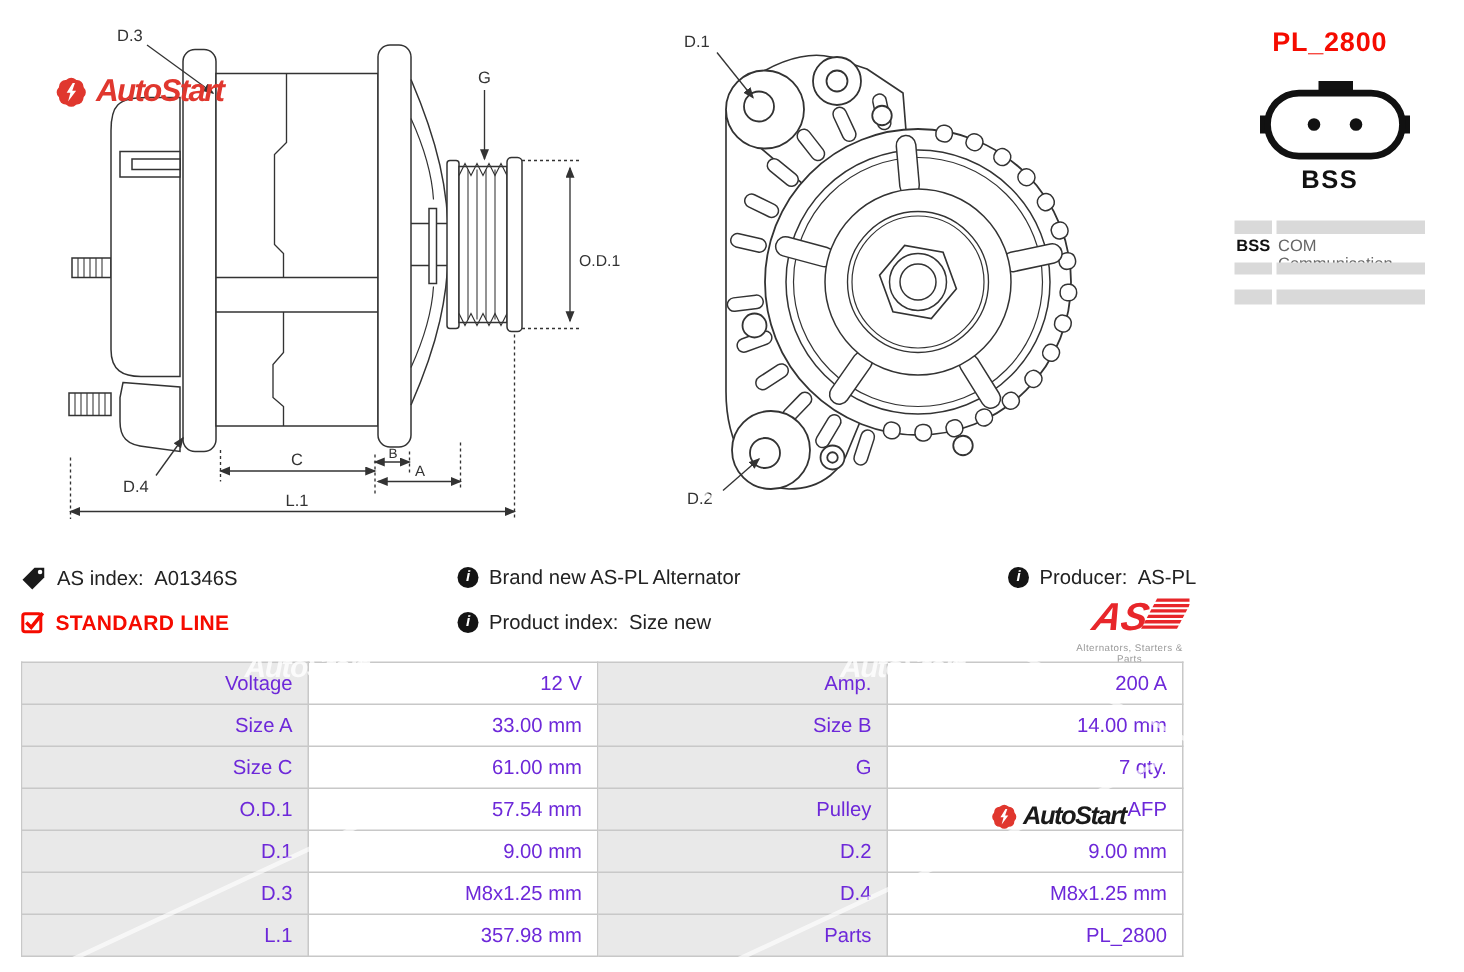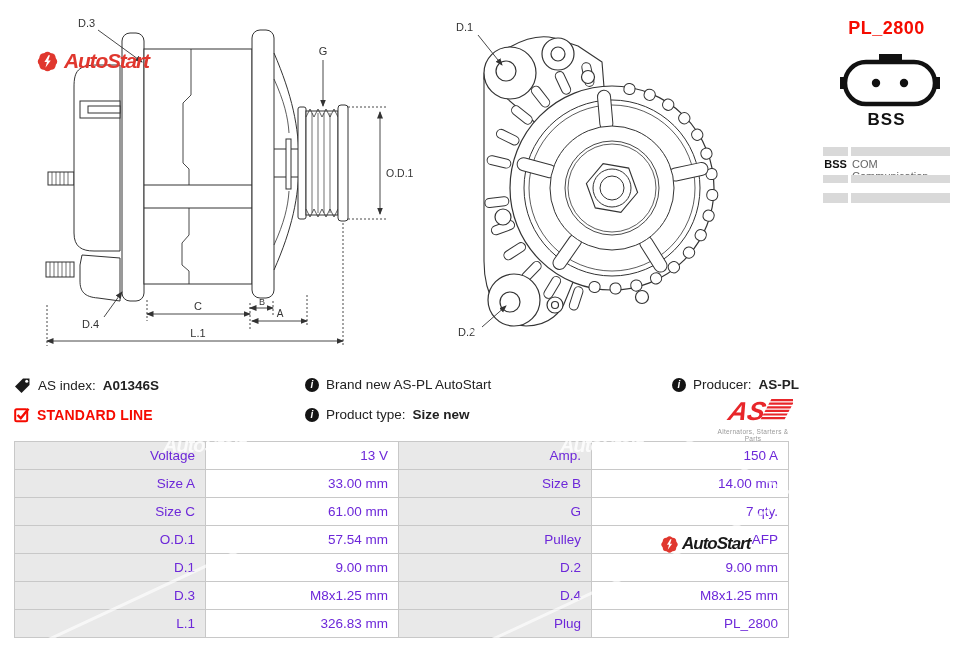--- a/index.html
+++ b/index.html
@@ -10,21 +10,21 @@
   .brandmain{display:flex;align-items:center;gap:5px;}
   .brandtext{font-style:italic;font-weight:bold;font-size:21px;letter-spacing:-1.2px;color:#e0372e;}
   
   .plugcode{width:127px;text-align:center;font-weight:bold;font-size:18px;color:#f50b00;letter-spacing:0.5px;}
   .plugname{width:127px;text-align:center;font-weight:bold;font-size:17px;color:#111;letter-spacing:1px;}
   .legend-gray{position:absolute;background:#d9d9d9;}
   .legend-pin{position:absolute;font-size:11px;font-weight:bold;color:#111;text-align:center;}
   .legend-desc{position:absolute;font-size:11px;color:#666;}
   
   .meta-item{position:absolute;display:flex;align-items:center;gap:7px;font-size:13.5px;color:#222;white-space:nowrap;}
-  .meta-item b{font-weight:bold;}
+  .meta-item b{font-weight:normal;}
   .info-badge{width:14px;height:14px;border-radius:50%;background:#141414;color:#fff;font-size:10px;
               font-weight:bold;font-style:italic;display:flex;align-items:center;justify-content:center;flex:0 0 14px;}
   .stdline{color:#f50b00;font-weight:bold;font-size:14px;letter-spacing:0.2px;text-align:right;}
   .aspl-caption{font-size:6.5px;color:#999;text-align:center;letter-spacing:0.3px;}
   
   .spec{border-collapse:collapse;table-layout:fixed;width:774px;}
   .spec td{border:1px solid #c8c8c8;height:27px;padding:0 10px 0 0;text-align:right;
            font-size:13.5px;color:#6d28d9;background:#fff;overflow:hidden;}
   .spec td.lab{background:#e9e9e9;}
   
@@ -231,40 +231,40 @@
     <svg width="17" height="17" viewBox="0 0 17 17">
       <path d="M1,9.5 L9,1.5 h6.5 v6.5 L7.5,16 Z" fill="#1a1a1a"></path>
       <circle cx="12.7" cy="4.3" r="1.5" fill="#fff"></circle>
     </svg>
     <span>AS index:</span>
     <b>A01346S</b>
   </div>
 
   <div class="meta-item" style="left:305px;top:377px;">
     <span class="info-badge">i</span>
-    <span>Brand new AS-PL AutoStart</span>
+    <span>Brand new AS-PL Alternator</span>
   </div>
 
   <div class="meta-item" style="left:672px;top:377px;">
     <span class="info-badge">i</span>
     <span>Producer:</span>
     <b>AS-PL</b>
   </div>
 
   <div class="meta-item" style="left:14px;top:407px;">
     <svg width="16" height="16" viewBox="0 0 16 16">
       <rect x="1.2" y="2.2" width="12" height="12" rx="1.5" fill="none" stroke="#f50b00" stroke-width="2"></rect>
       <path d="M3.5,8 L6.8,11.2 L14.5,1.8" fill="none" stroke="#f50b00" stroke-width="2.4"></path>
     </svg>
     <span class="stdline">STANDARD LINE</span>
   </div>
 
   <div class="meta-item" style="left:305px;top:407px;">
     <span class="info-badge">i</span>
-    <span>Product type:</span>
+    <span>Product index:</span>
     <b>Size new</b>
   </div>
 
   <div class="abs" style="left:713px;top:396px;width:80px;">
     <svg width="80" height="28" viewBox="0 0 80 28">
       <g transform="skewX(-14)">
         <text x="20" y="24" font-size="26" font-weight="bold" font-style="italic" fill="#e8262a">AS</text>
       </g>
       <g fill="#e8262a" transform="skewX(-28) translate(14 0)">
         <rect x="46" y="3" width="24" height="2.2"></rect>
@@ -281,23 +281,23 @@
   <table class="spec abs" style="left:14px;top:441px;">
     <colgroup>
         <col style="width:191px">
         <col style="width:193px">
         <col style="width:193px">
         <col style="width:197px">
       </colgroup>
     <tbody>
       <tr>
         <td class="lab">Voltage</td>
-        <td>13 V</td>
+        <td>12 V</td>
         <td class="lab">Amp.</td>
-        <td>150 A</td>
+        <td>200 A</td>
       </tr>
       <tr>
         <td class="lab">Size A</td>
         <td>33.00 mm</td>
         <td class="lab">Size B</td>
         <td>14.00 mm</td>
       </tr>
       <tr>
         <td class="lab">Size C</td>
         <td>61.00 mm</td>
@@ -317,22 +317,22 @@
         <td>9.00 mm</td>
       </tr>
       <tr>
         <td class="lab">D.3</td>
         <td>M8x1.25 mm</td>
         <td class="lab">D.4</td>
         <td>M8x1.25 mm</td>
       </tr>
       <tr>
         <td class="lab">L.1</td>
-        <td>326.83 mm</td>
-        <td class="lab">Plug</td>
+        <td>357.98 mm</td>
+        <td class="lab">Parts</td>
         <td>PL_2800</td>
       </tr>
     </tbody>
   </table>
 
   <div class="wmtext" style="left:163px;top:434px;">AutoStart</div>
   <div class="wmtext" style="left:560px;top:434px;">AutoStart</div>
   <div class="wmline" style="left:-20px;top:600px;width:300px;transform:rotate(-25deg);"></div>
   <div class="wmline" style="left:240px;top:625px;width:560px;transform:rotate(-25deg);"></div>
   <div class="wmline" style="left:420px;top:430px;width:500px;transform:rotate(27deg);"></div>

